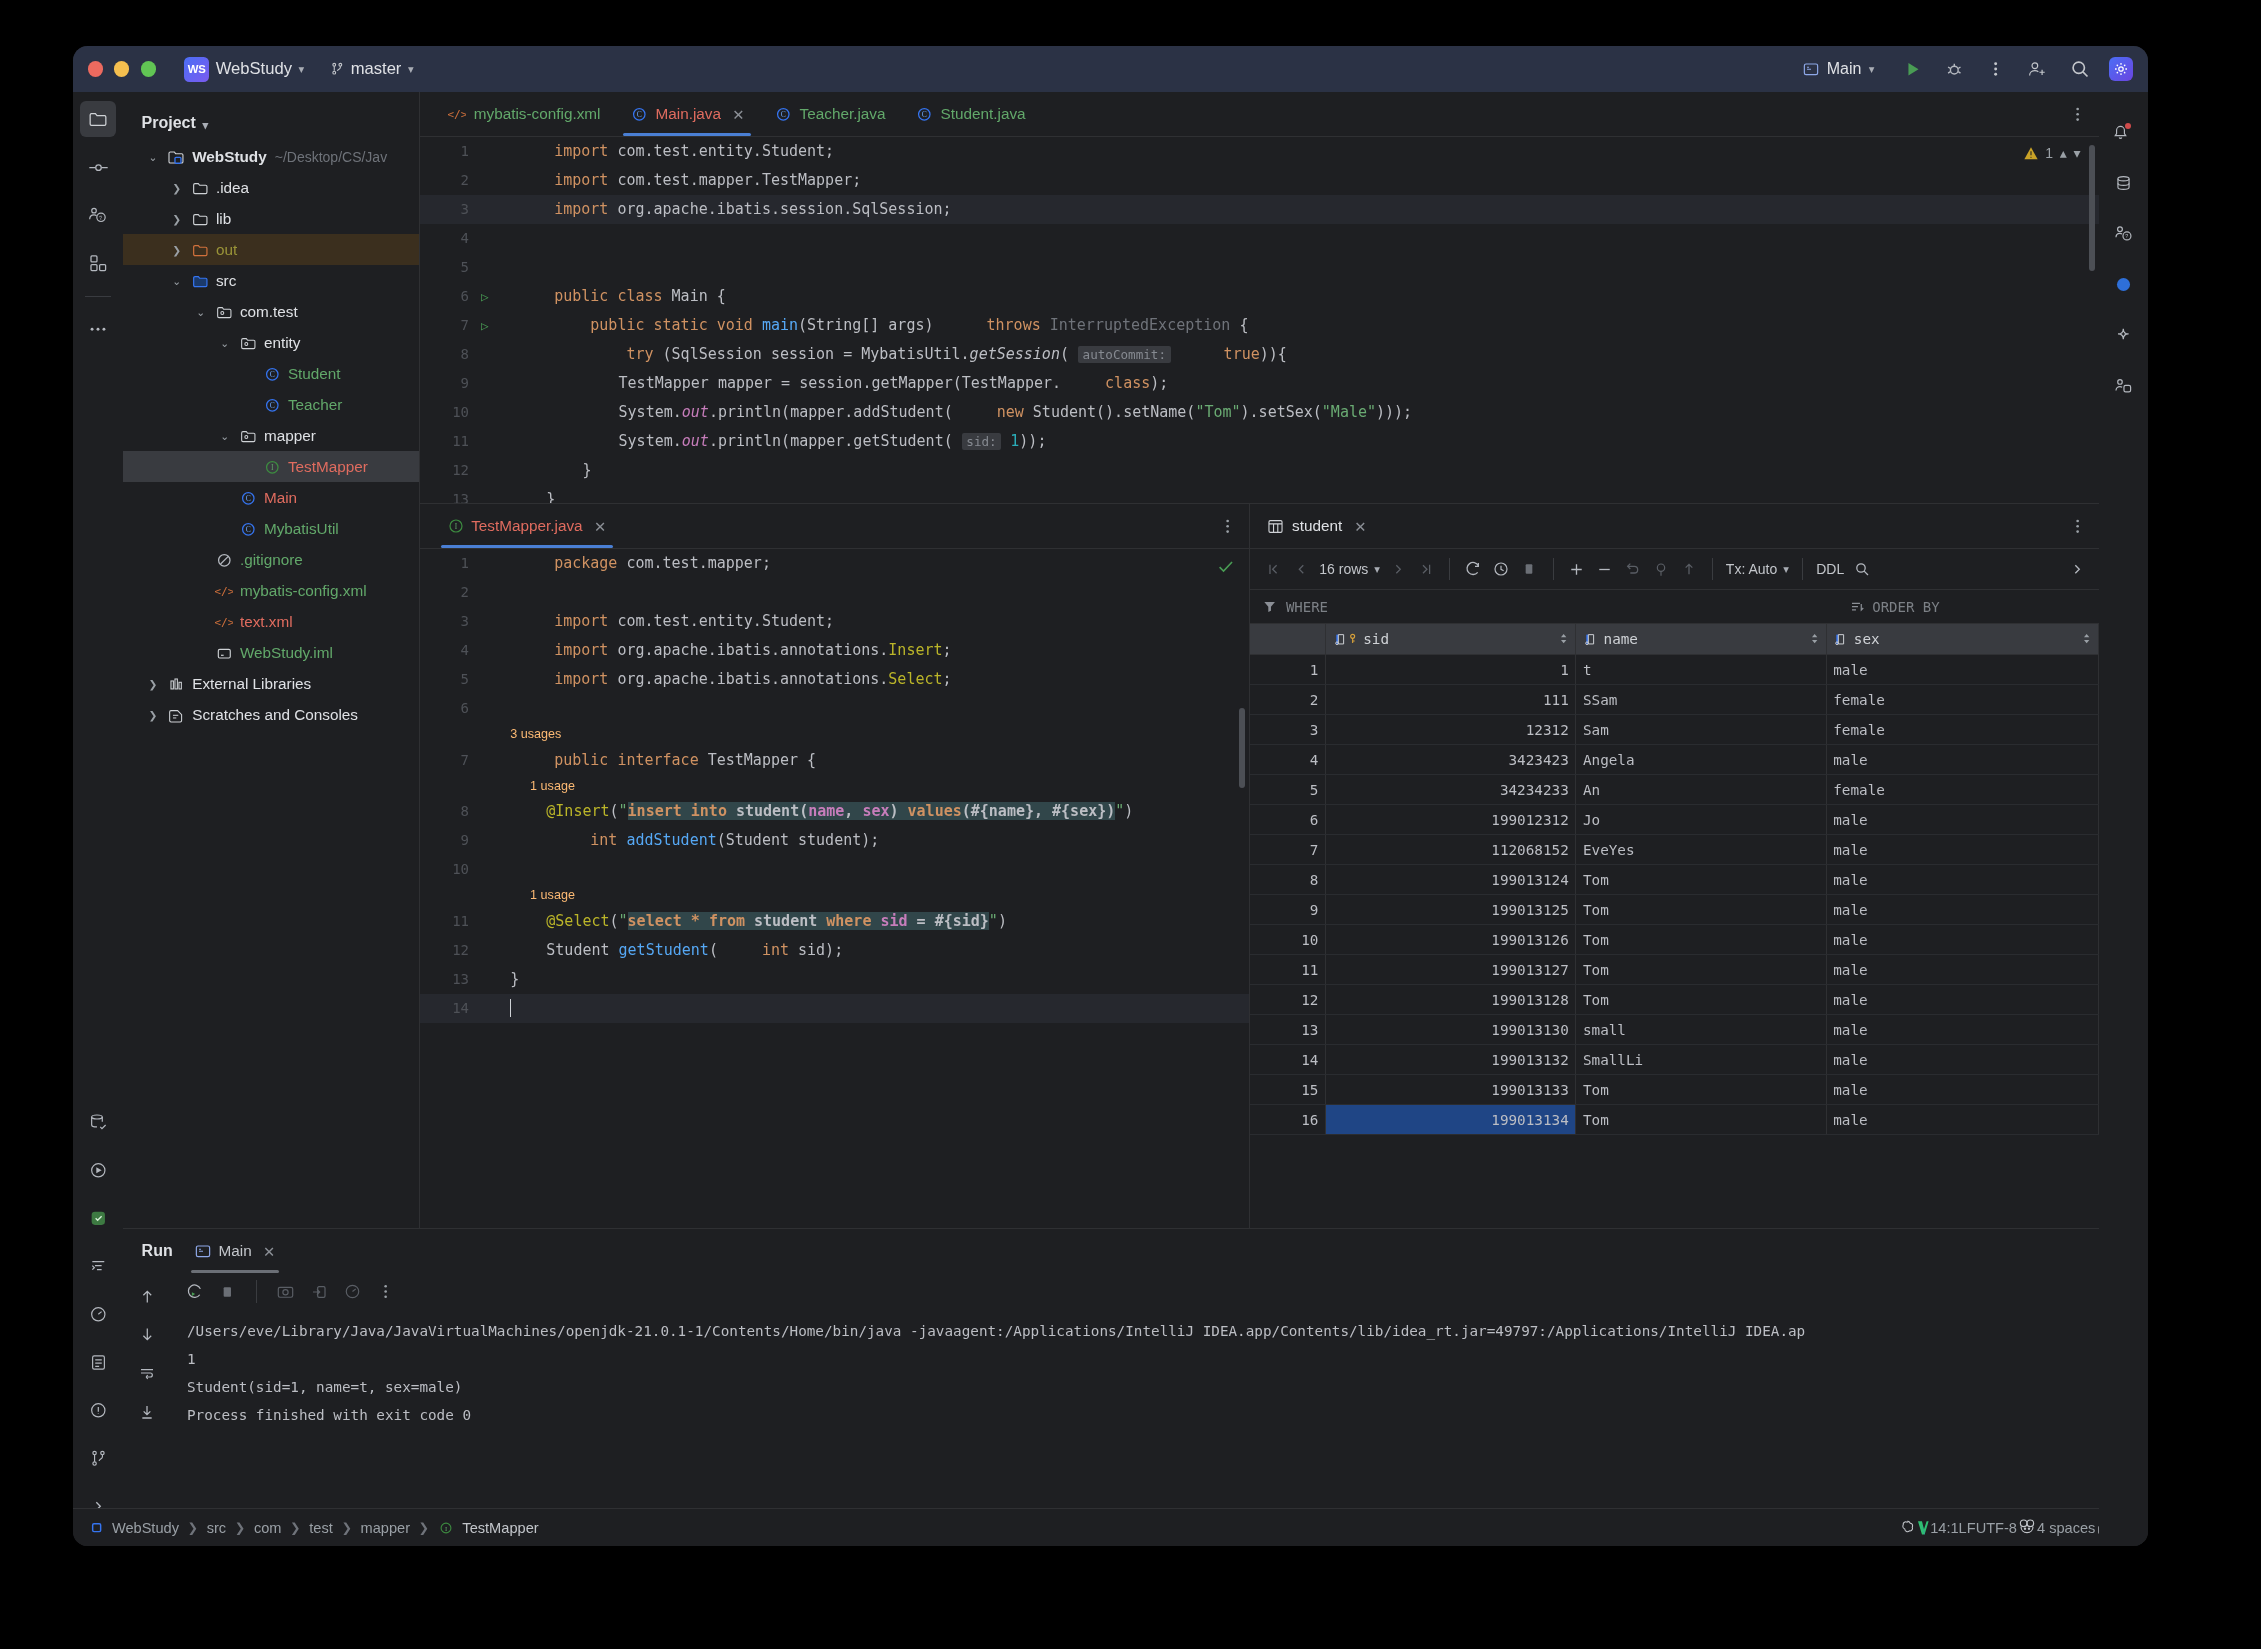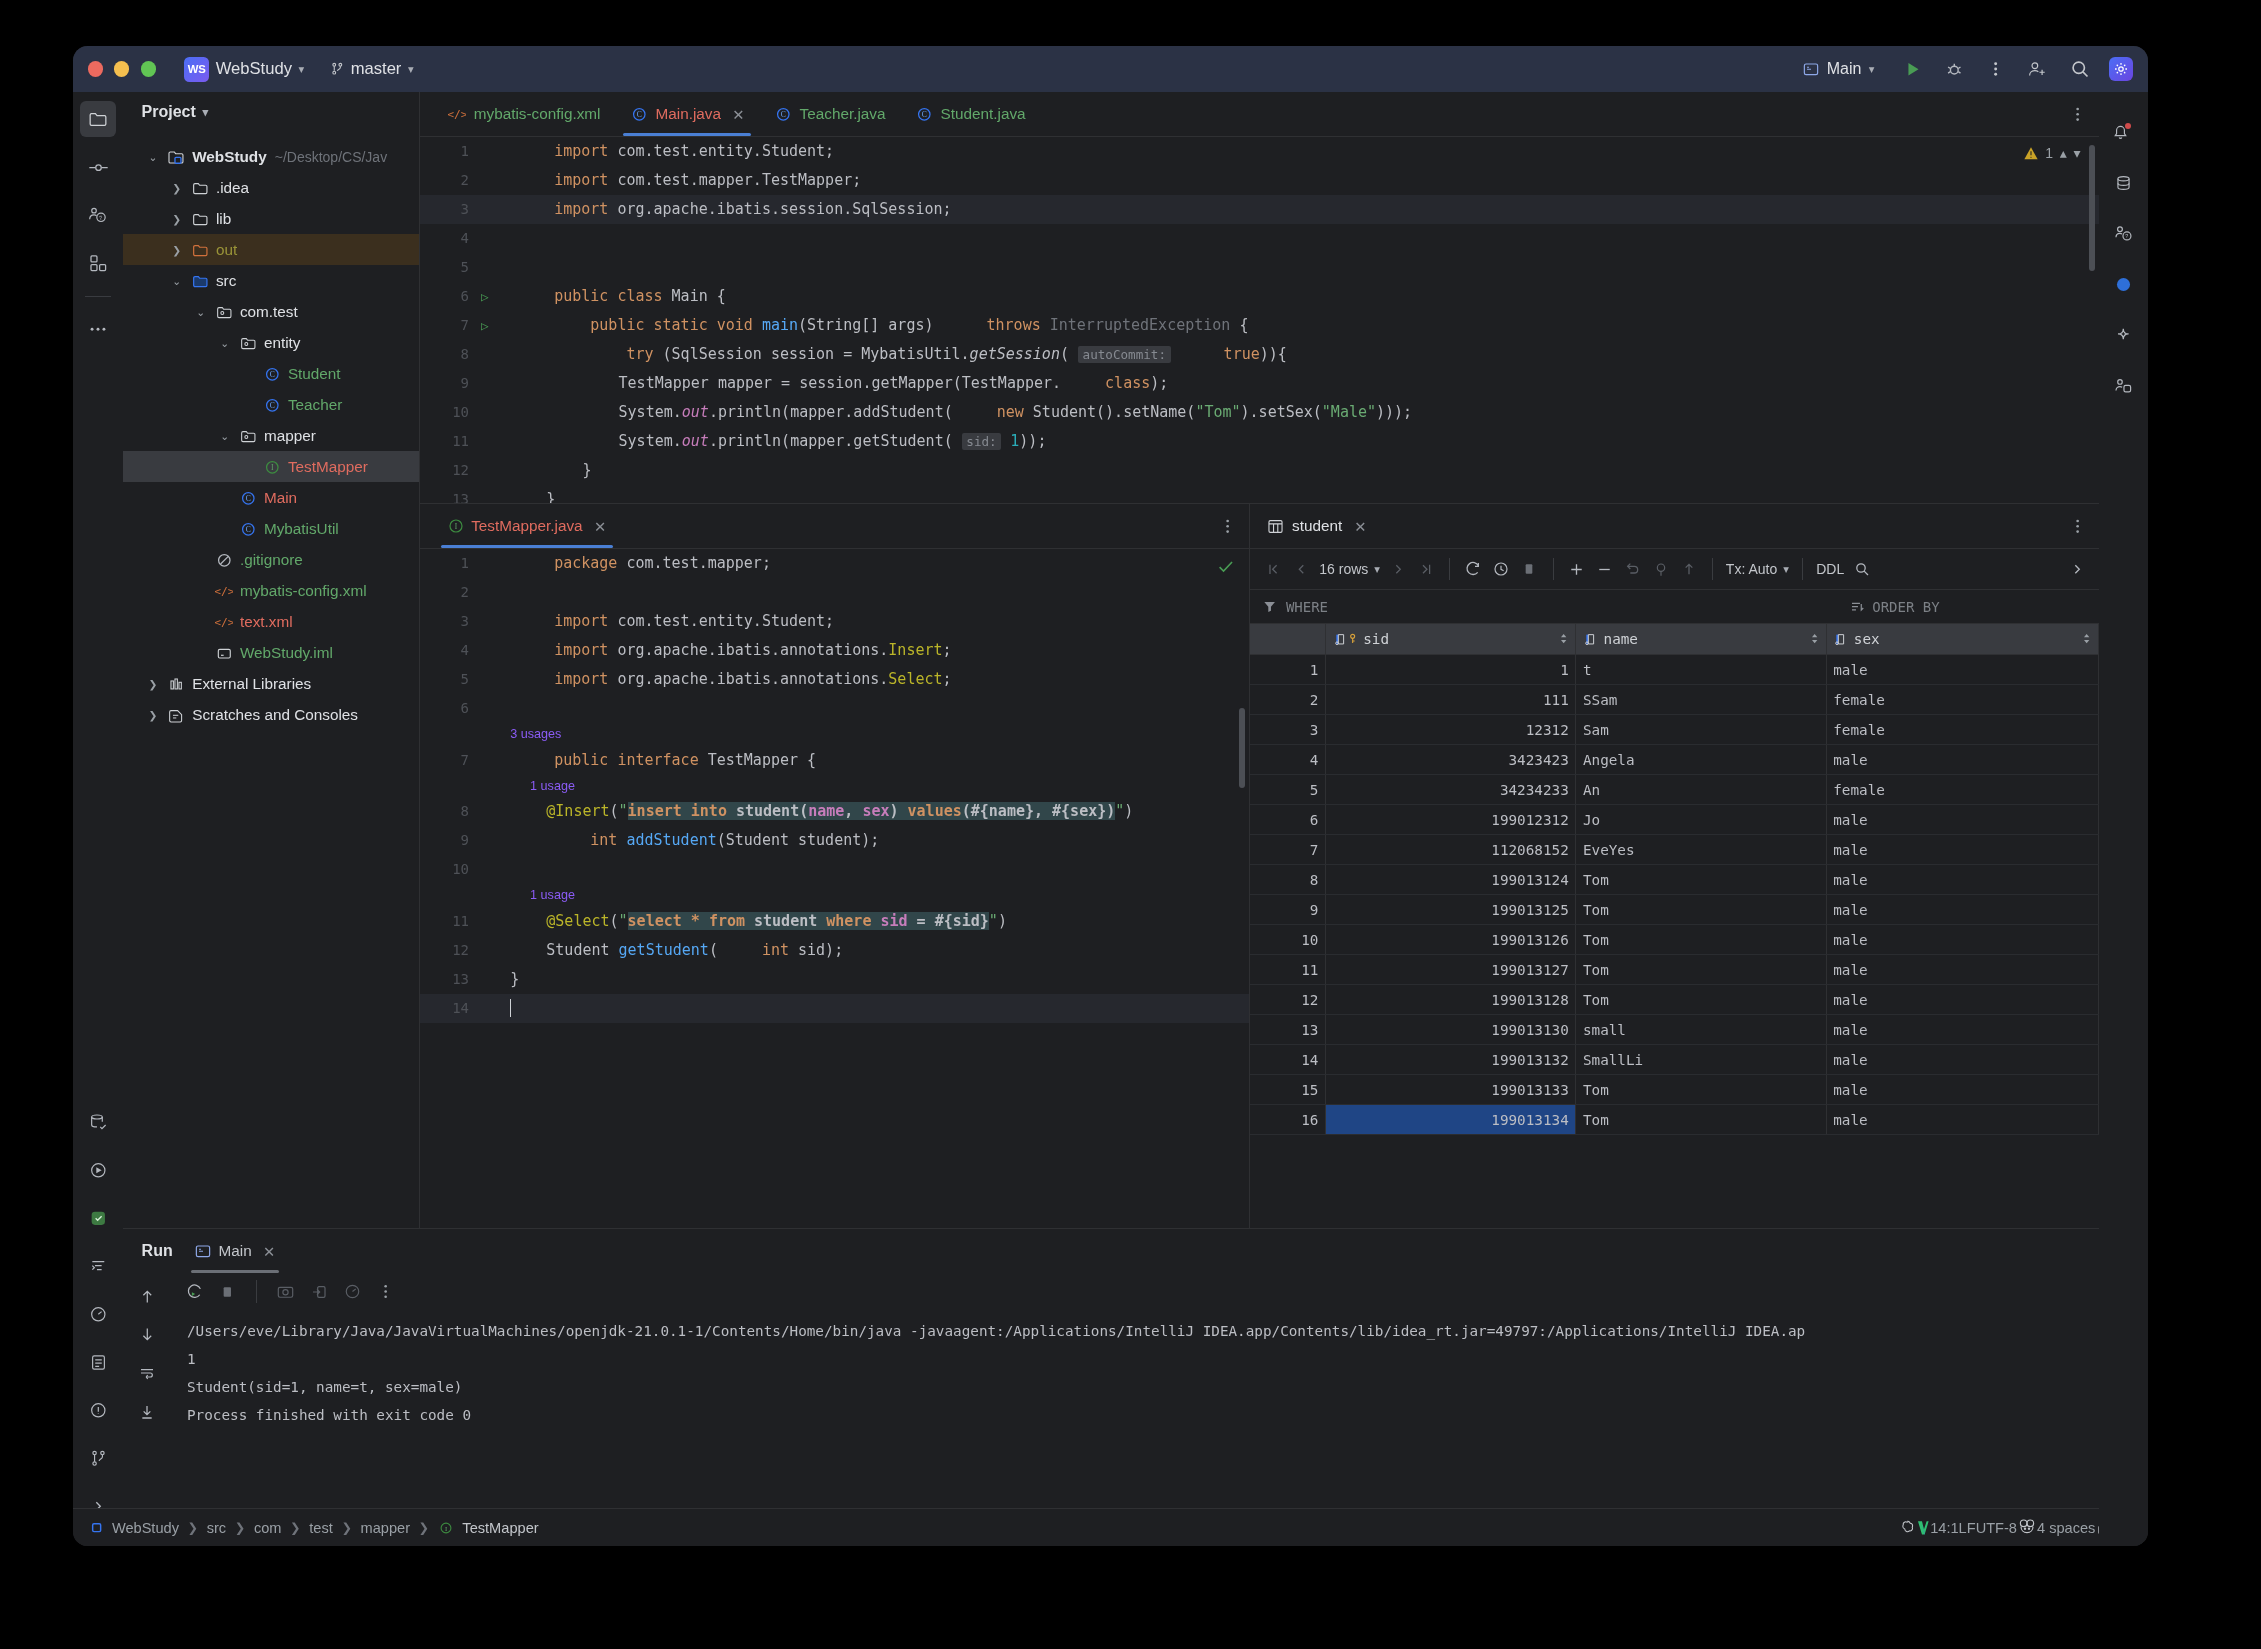--- a/index.html
+++ b/index.html
@@ -88,21 +88,21 @@
   .rrail .rail-btn { margin-bottom: 14.6px; }
 
   .centercol { flex: 1; display: flex; flex-direction: column; min-width: 0; }
 
   
   .upper { display: flex; flex: 1; min-height: 0; }
 
   
   .projpanel { width: 297px; background: #1e1f22; flex-shrink: 0; display:flex; flex-direction:column;
      border-right: 0.7px solid #2f3033; }
-  .projhdr { height: 40px; display:flex; align-items:center; gap: 6.6px; padding-left: 18.6px;
+  .projhdr { height: 40px; display:flex; align-items:flex-end; gap: 6.6px; padding-left: 18.6px;
      color: #dfe1e5; font-size: 16px; font-weight: 600;}
   .tree { padding-top: 9.3px; font-size: 15.3px; color: #dfe1e5; }
   .trow { display:flex; align-items:center; height: 31px; padding-left: 5.3px; white-space: nowrap; }
   .trow.sel-out { background: #3b2f1e; }
   .trow.sel-grey { background: #393b40; }
   .tarrow { width: 22.6px; text-align:center; color:#9aa0a6; font-size: 10.6px; flex-shrink: 0;}
   .ticon { width: 24px; display:flex; align-items:center; justify-content:center; flex-shrink:0; margin-right: 4px;}
   .tlabel { }
   .tlabel.bold { font-weight: 700; }
   .tpath { color: #6f737a; font-size: 14px; margin-left: 8px; }
@@ -137,21 +137,21 @@
   .kw { color: #d09262; margin-left: 44px; }   
   .str { color: #6aab73; }
   .fn { color: #56a8f5; }
   .field { color: #c77dbb; font-style: italic; }
   .grey { color: #6f737a; }
   .hintchip { background: #393b40; color:#868a91; font-size: 12.6px; border-radius: 2px; padding: 0.7px 4.6px; }
   .annot { color: #bbb529; }
   .sqlhl { background: #31464a; font-weight: bold; }
   .sqlkw { color: #d09262; }
   .sqlparam { color: #c77dbb; }
-  .usage { color: #8b5cf6; font-size: 12.6px; font-family: "Liberation Sans", sans-serif; }
+  .usage { color: #fdba74; font-size: 12.6px; font-family: "Liberation Sans", sans-serif; }
 
   .warnbadge { position:absolute; right: 18.6px; top: 8px; display:flex; align-items:center; gap: 6.6px;
      color:#9aa0a6; font-size: 14px; }
   .scrollthumb { position:absolute; right: 4px; width: 6px; background: #4c4f55; border-radius: 3.3px; }
 
   
   .ed-lower { flex: 1; display:flex; min-height: 0; border-top: 0.7px solid #2f3033; }
   .ed-lower-left { flex: 1; display: flex; flex-direction: column; min-width: 0; border-right: 0.7px solid #2f3033; }
   .ed-lower-right { width: 849px; flex-shrink: 0; display:flex; flex-direction: column; }
 

